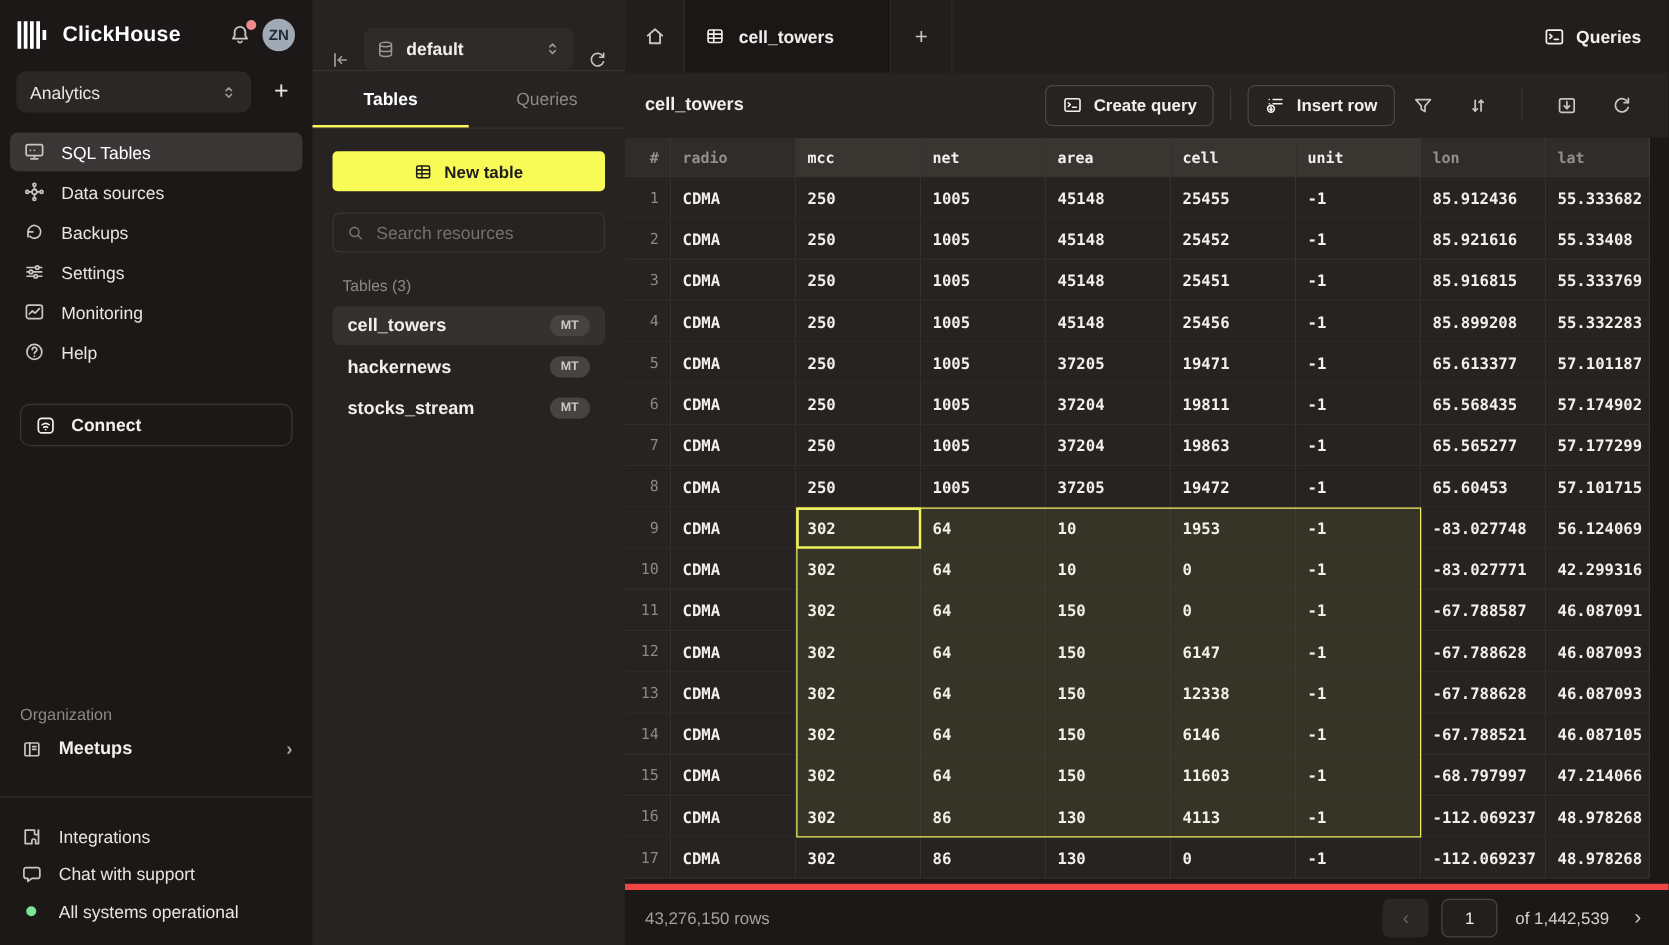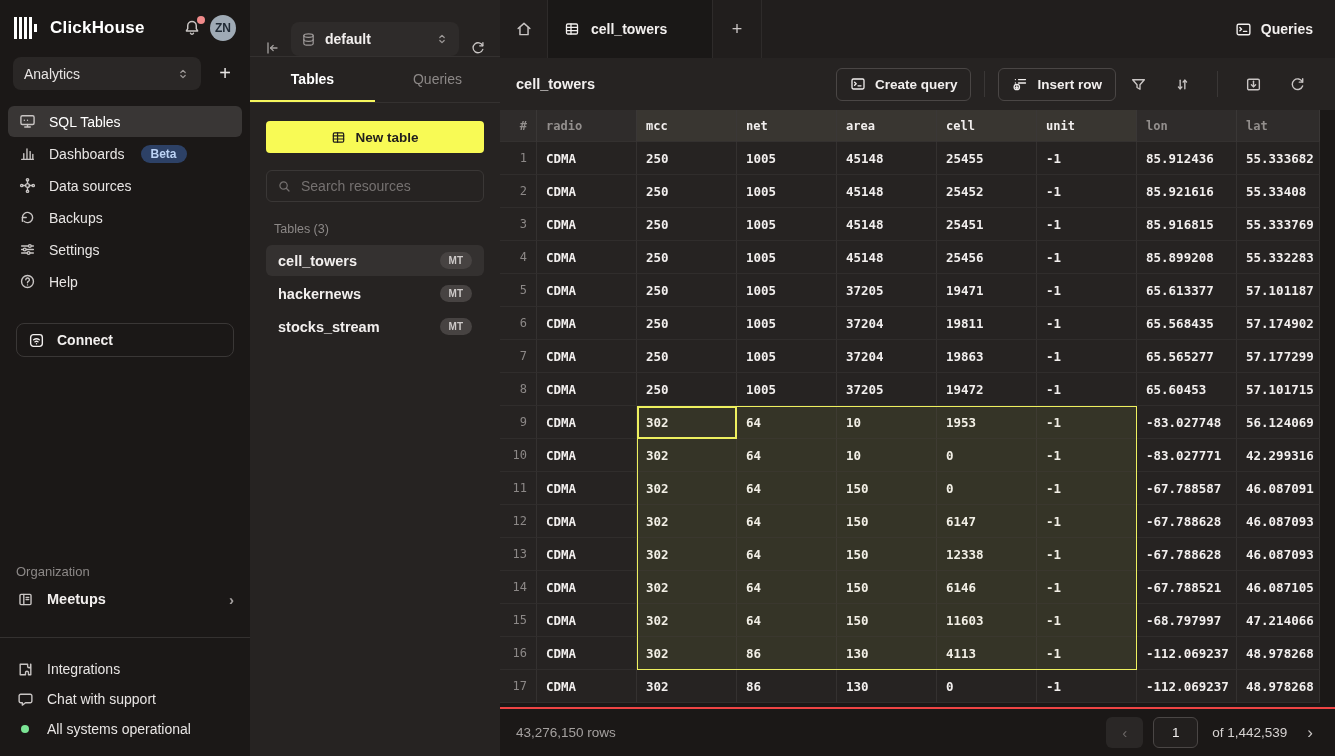--- a/index.html
+++ b/index.html
@@ -103,21 +103,21 @@
   .gh-cell.num { justify-content:flex-end; }
   .grid-row { display:flex; height:33px; }
   .gr-cell { flex-shrink:0; background:#262322; border-right:1px solid #343130; border-bottom:1px solid #302D2C;
     display:flex; align-items:center; padding:0 9px; color:#F2EFEE;
     font-family:"DejaVu Sans Mono", monospace; font-size:12.5px; font-weight:700; overflow:hidden; white-space:nowrap; cursor:default; }
   .gr-cell.rownum { justify-content:flex-end; color:#8C8887; font-weight:400; font-size:12px; }
   .gr-cell.sel { background:#2B2A24; }
   .sel-outline { position:absolute; border:1px solid #EEF05F; background:rgba(246,247,94,0.05); pointer-events:none; }
   .active-outline { position:absolute; border:2px solid #EEF05F; pointer-events:none; }
 
-  .mainfooter { height:49px; flex-shrink:0; border-top:2px solid #ef4444; background:#1B1817;
+  .mainfooter { height:49px; flex-shrink:0; border-top:5px solid #ef4444; background:#1B1817;
     display:flex; align-items:center; padding:0 16px; }
   .rows-count { color:#A5A1A0; font-size:13.5px; }
   .pg-prev { width:37px; height:31px; background:#2A2726; border:none; border-radius:6px; color:#6B6766;
     display:flex; align-items:center; justify-content:center; font-size:15px; cursor:default; }
   .pg-input { width:45px; height:31px; border:1px solid #4A4645; border-radius:6px; background:#221F1E;
     color:#F2EFEE; font-size:13.5px; text-align:center; margin-left:10px; outline:none; font-family:inherit; }
   .pg-of { color:#D6D2D1; font-size:13.5px; margin:0 14px; }
   .pg-next { color:#C9C5C4; font-size:17px; padding:0 6px; background:none; border:none; cursor:pointer; }
 </style>
 </head>
@@ -165,33 +165,20 @@
             <rect x="1.8" y="2.6" width="12.4" height="8.2" rx="1.4"></rect>
               <path d="M8 10.8v2.4M5.4 13.2h5.2"></path>
               <path d="M5 6.8h.01M8 6.8h.01"></path>
           </svg>
         </span>
         <span>SQL Tables</span>
       </div>
       <div class="nav-item">
         <span class="nav-icon">
           <svg width="17" height="17" viewBox="0 0 16 16" fill="none" stroke="currentColor" stroke-width="1.3" stroke-linecap="round" stroke-linejoin="round">
-            <path d="M2.5 13.5h11"></path>
-              <path d="M4.5 13.5V8.2"></path>
-              <path d="M7.5 13.5V3.8"></path>
-              <path d="M10.5 13.5V6.2"></path>
-              <path d="M13 13.5V9"></path>
-          </svg>
-        </span>
-        <span>Dashboards</span>
-        <span class="badge-beta">Beta</span>
-      </div>
-      <div class="nav-item">
-        <span class="nav-icon">
-          <svg width="17" height="17" viewBox="0 0 16 16" fill="none" stroke="currentColor" stroke-width="1.3" stroke-linecap="round" stroke-linejoin="round">
             <circle cx="8" cy="8" r="1.8"></circle>
               <circle cx="8" cy="2.6" r="1.1"></circle>
               <circle cx="8" cy="13.4" r="1.1"></circle>
               <circle cx="2.6" cy="8" r="1.1"></circle>
               <circle cx="13.4" cy="8" r="1.1"></circle>
               <path d="M8 4v2.2M8 9.8V12M4 8h2.2M9.8 8H12"></path>
           </svg>
         </span>
         <span>Data sources</span>
       </div>
@@ -207,20 +194,29 @@
       <div class="nav-item">
         <span class="nav-icon">
           <svg width="17" height="17" viewBox="0 0 16 16" fill="none" stroke="currentColor" stroke-width="1.3" stroke-linecap="round" stroke-linejoin="round">
             <path d="M2.5 4.7h11M2.5 8h11M2.5 11.3h11"></path>
               <circle cx="10.2" cy="4.7" r="1.3" fill="#1B1817"></circle>
               <circle cx="5.4" cy="8" r="1.3" fill="#1B1817"></circle>
               <circle cx="9" cy="11.3" r="1.3" fill="#1B1817"></circle>
           </svg>
         </span>
         <span>Settings</span>
+      </div>
+      <div class="nav-item">
+        <span class="nav-icon">
+          <svg width="17" height="17" viewBox="0 0 16 16" fill="none" stroke="currentColor" stroke-width="1.3" stroke-linecap="round" stroke-linejoin="round">
+            <rect x="2" y="3" width="12" height="10" rx="1.8"></rect>
+              <polyline points="4.2,9.6 6.5,7.2 8.5,9 11.8,5.6"></polyline>
+          </svg>
+        </span>
+        <span>Monitoring</span>
       </div>
       <div class="nav-item">
         <span class="nav-icon">
           <svg width="17" height="17" viewBox="0 0 16 16" fill="none" stroke="currentColor" stroke-width="1.3" stroke-linecap="round" stroke-linejoin="round">
             <circle cx="8" cy="8" r="5.6"></circle>
               <path d="M6.4 6.3a1.7 1.7 0 1 1 2.4 1.6c-.6.3-.8.7-.8 1.3"></path>
               <path d="M8 11.2h.01"></path>
           </svg>
         </span>
         <span>Help</span>

